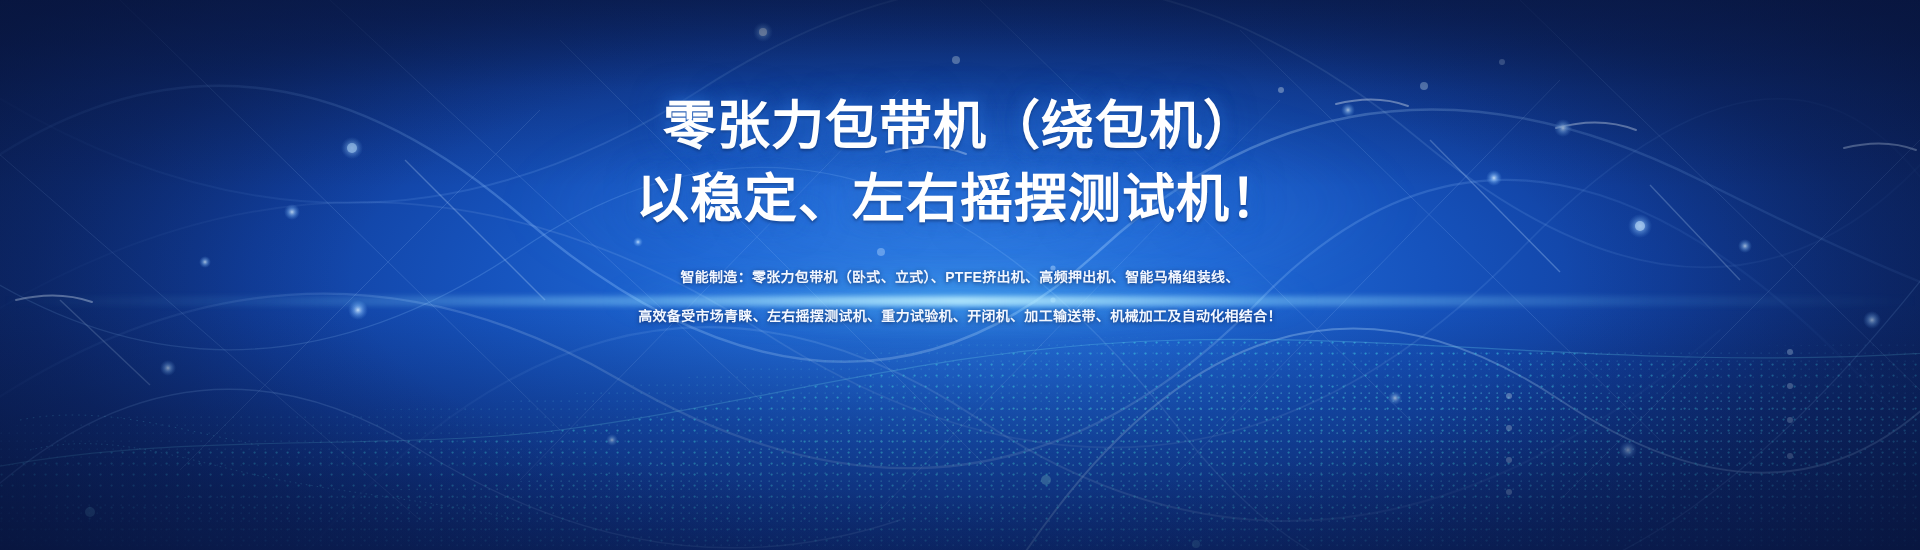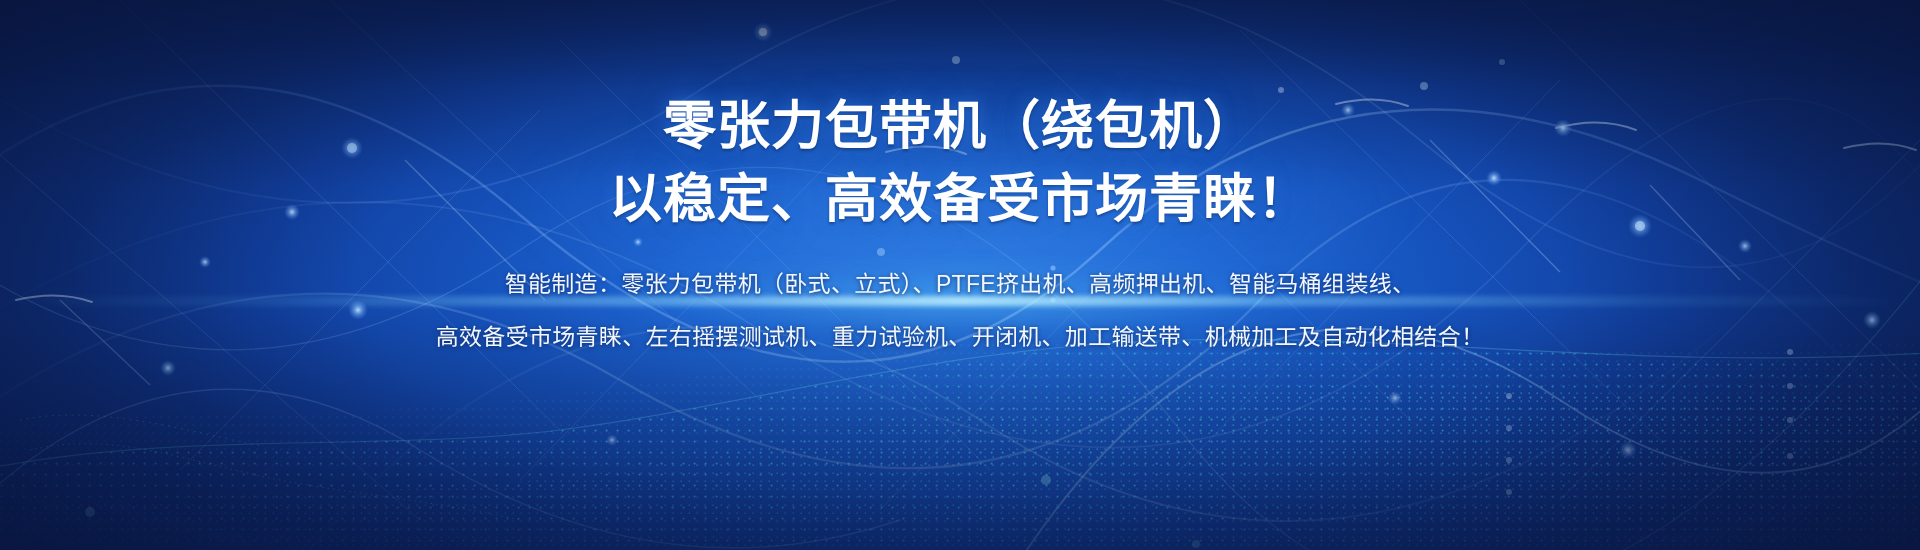--- a/index.html
+++ b/index.html
@@ -123,22 +123,22 @@
     white-space: nowrap;
     text-shadow:
       0 0 16px rgba(40,110,210,0.85),
       0 0 34px rgba(30,90,190,0.55),
       0 2px 3px rgba(6,20,58,0.55);
   }
   .title-line.second { margin-top: 8px; }
 
   .subtitle-line {
     color: #f2f7ff;
-    font-size: 23px;
-    font-weight: normal;
+    font-size: 14px;
+    font-weight: bold;
     letter-spacing: 0.3px;
     line-height: 1.5;
     white-space: nowrap;
     text-shadow: 0 1px 4px rgba(8,26,72,0.7);
   }
   .subtitle-line.first { margin-top: 36px; }
   .subtitle-line.second { margin-top: 18px; }
 </style>
 </head>
 <body>
@@ -316,18 +316,18 @@
   <div class="bg-layer bg-topshade"></div>
   <div class="bg-layer bg-botshade"></div>
   <div class="bg-layer bg-vignette"></div>
 
   <div class="center-halo"></div>
   <div class="streak-glow"></div>
   <div class="light-streak"></div>
 
   <div class="content">
     <div class="title-line first">零张力包带机（绕包机）</div>
-    <div class="title-line second">以稳定、高效备受市场青睐！</div>
+    <div class="title-line second">以稳定、左右摇摆测试机！</div>
     <div class="subtitle-line first">智能制造：零张力包带机（卧式、立式）、PTFE挤出机、高频押出机、智能马桶组装线、</div>
     <div class="subtitle-line second">高效备受市场青睐、左右摇摆测试机、重力试验机、开闭机、加工输送带、机械加工及自动化相结合！</div>
   </div>
 
 </div>
 
 </body></html>

